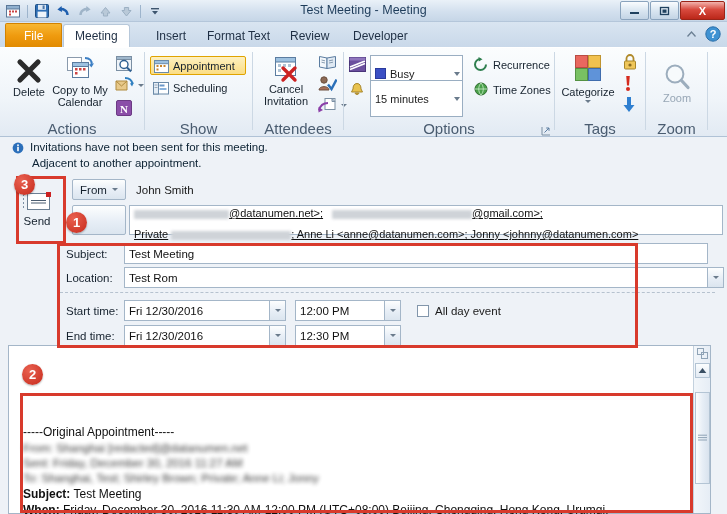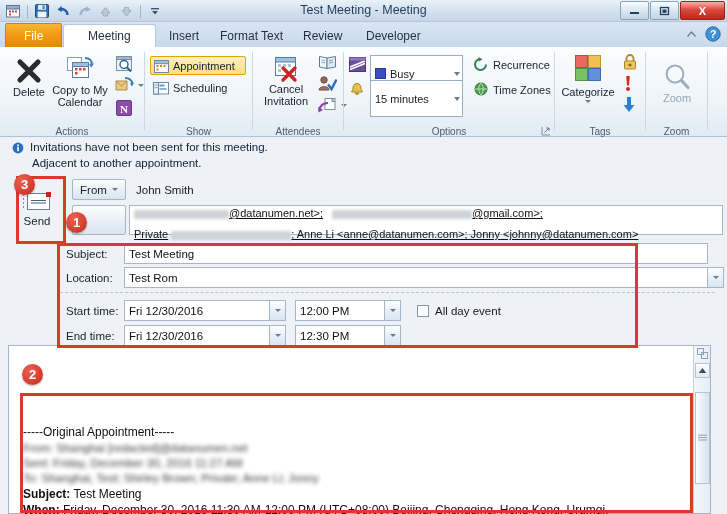--- a/index.html
+++ b/index.html
@@ -44,21 +44,21 @@
     background: linear-gradient(#f2b3ad, #d84a3e 45%, #bb2719);
     border-color: #9a2418; color: #fff; font-weight: bold;
   }
 
   
   #tabstrip {
     position: absolute; left: 0; top: 22px; width: 727px; height: 26px;
     background: linear-gradient(#d9e5f1, #c8d8e9);
   }
   .tab {
-    position: absolute; top: 2px; height: 24px; padding: 0 24px;
+    position: absolute; top: 2px; height: 24px; padding: 0 11px;
     display: flex; align-items: center; font-size: 12px; color: #1f2f44;
   }
   .tab.file {
     left: 5px; top: 1px; height: 25px;
     background: linear-gradient(#f7b733, #ef9a0e 50%, #e08a00);
     color: #ffffff; border: 1px solid #d28200; border-bottom: none;
     border-radius: 2px 2px 0 0; padding: 0 18px;
   }
   .tab.active {
     background: #ffffff;
@@ -71,21 +71,21 @@
   #ribbon {
     position: absolute; left: 0; top: 47px; width: 727px; height: 90px;
     background: linear-gradient(#fbfdfe, #eff4f9 60%, #e2eaf3);
     border-top: 1px solid #ffffff;
     border-bottom: 1px solid #b0c2d6;
   }
   .rgroup { position: absolute; top: 0; height: 90px; }
   .rgroup .gbody { position: absolute; left: 0; top: 2px; right: 0; bottom: 16px; }
   .glabel {
     position: absolute; bottom: 1px; left: 0; right: 0;
-    text-align: center; font-size: 10px; color: #4a5c70;
+    text-align: center; font-size: 15px; color: #4a5c70;
   }
   .gsep { position: absolute; top: 4px; width: 1px; height: 78px; background: #ccd8e4; }
 
   .bigbtn {
     position: absolute; display: flex; flex-direction: column;
     align-items: center; justify-content: flex-start;
     font-size: 11px; color: #16222e; text-align: center; line-height: 12px;
   }
   .smallbtn {
     position: absolute; display: flex; align-items: center; gap: 4px;

